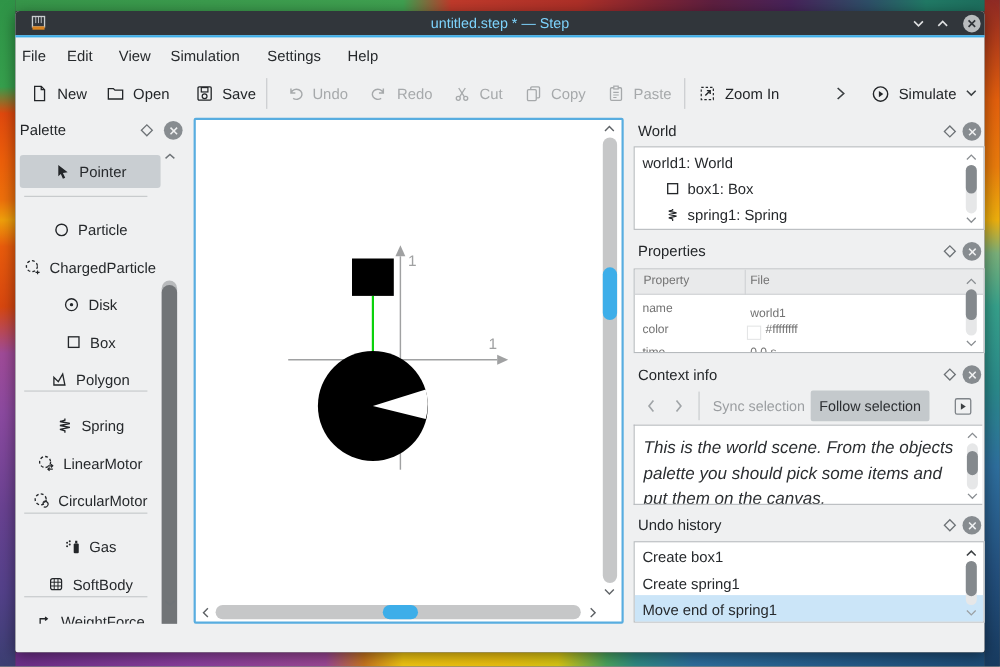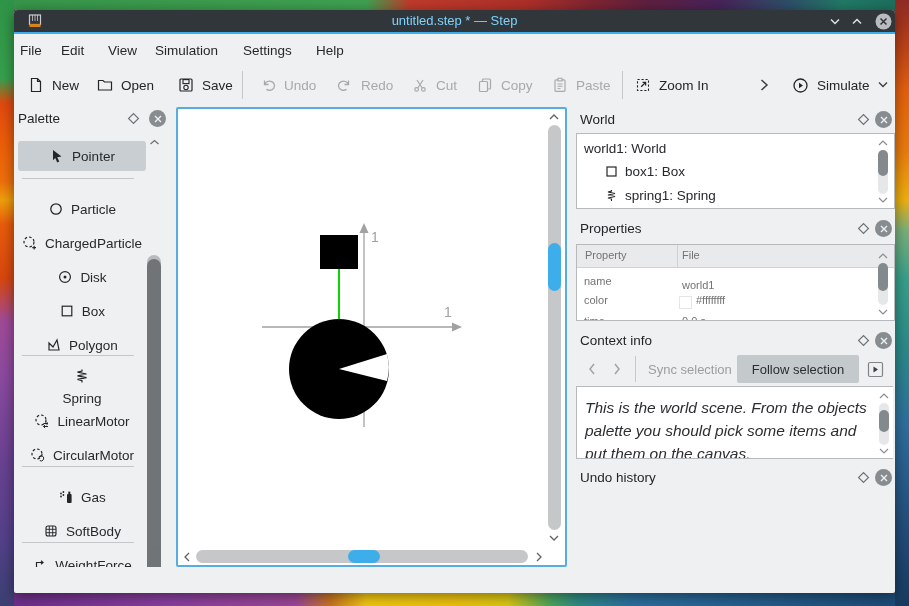--- a/index.html
+++ b/index.html
@@ -271,21 +271,21 @@
     </div>
     <div class="abs pal-row" style="top:223px;">
       <span>
           <svg width="16" height="16" viewBox="0 0 16 16">
             <path d="M3 13 L3 6 L7 10 L11 3 L13 13 Z" fill="none" stroke="#232629" stroke-width="1.2"></path>
           </svg>
         </span>
       <span>Polygon</span>
     </div>
     <div class="abs pal-div" style="top:248px;"></div>
-    <div class="abs pal-row" style="top:265px;flex-direction:column;">
+    <div class="abs pal-row" style="top:265px;">
       <span>
           <svg width="16" height="16" viewBox="0 0 16 16">
             <path d="M8 1.5 V3 L3.5 4.2 L12.5 6 L3.5 7.8 L12.5 9.6 L3.5 11.4 L8 12.6 V14.5" fill="none" stroke="#232629" stroke-width="1.2"></path>
           </svg>
         </span>
       <span>Spring</span>
     </div>
     <div class="abs pal-row" style="top:299px;">
       <span>
           <svg width="16" height="16" viewBox="0 0 16 16">
@@ -494,21 +494,21 @@
         <path d="M9 4 L5 9 L9 14" fill="none" stroke="#a0a4a7" stroke-width="1.5"></path>
       </svg>
   </span>
   <span class="abs" style="left:596px;top:350px;">
     <svg width="14" height="18" viewBox="0 0 14 18">
         <path d="M5 4 L9 9 L5 14" fill="none" stroke="#a0a4a7" stroke-width="1.5"></path>
       </svg>
   </span>
   <div class="abs" style="left:621px;top:346px;width:1px;height:26px;background:#c6c9cb;"></div>
   <span class="abs ctx-btn" style="left:634px;top:352px;color:#9b9ea1;">Sync selection</span>
-  <div class="abs ctx-btn" id="follow-btn" style="left:723px;top:345px;width:122px;height:28px;">
+  <div class="abs ctx-btn" id="follow-btn" style="left:723px;top:345px;width:108px;height:28px;">
     <span>Follow selection</span>
   </div>
   <span class="abs" style="left:853px;top:351px;">
     <svg width="17" height="17" viewBox="0 0 17 17">
         <rect x="1.5" y="1.5" width="14" height="14" rx="1.5" fill="none" stroke="#7f8489" stroke-width="1.2"></rect>
         <path d="M6.5 5.5 L11 8.5 L6.5 11.5 Z" fill="#3c4043"></path>
       </svg>
   </span>
   <div class="panel-box" style="left:562px;top:376px;width:317px;height:73px;border-right:none;overflow:hidden;">
     <div class="abs" style="left:8px;top:9px;width:292px;font-size:15.5px;line-height:23px;color:#2b2e31;font-style:italic;">This is the world scene. From the objects palette you should pick some items and put them on the canvas.</div>
@@ -530,14 +530,33 @@
   <span class="abs float-ico" style="left:843px;top:461px;">
     <svg width="13" height="13" viewBox="0 0 13 13">
         <rect x="3" y="3" width="7" height="7" transform="rotate(45 6.5 6.5)" fill="none" stroke="#6e7377" stroke-width="1.2"></rect>
       </svg>
   </span>
   <span class="abs close-btn" style="left:861px;top:459px;">
     <svg width="10" height="10" viewBox="0 0 10 10">
         <path d="M2 2 L8 8 M8 2 L2 8" stroke="#eff0f1" stroke-width="1.4"></path>
       </svg>
   </span>
+  <div class="panel-box" style="left:562px;top:482px;width:319px;height:74px;overflow:hidden;">
+    <div class="abs list-label" style="left:7px;top:6px;">Create box1</div>
+    <div class="abs list-label" style="left:7px;top:30px;">Create spring1</div>
+    <div class="abs" id="undo-sel" style="left:0;top:48px;width:317px;height:26px;">
+      <span class="abs list-label" style="left:7px;top:6px;">Move end of spring1</span>
+    </div>
+    <span class="abs" style="left:299px;top:5px;">
+        <svg width="14" height="10" viewBox="0 0 14 10">
+          <path d="M3 7 L7 3 L11 7" fill="none" stroke="#3c4043" stroke-width="1.4"></path>
+        </svg>
+      </span>
+    <div class="abs" style="left:301px;top:17px;width:10px;height:40px;background:#e6e7e8;border-radius:5px;"></div>
+    <div class="abs" style="left:301px;top:17px;width:10px;height:32px;background:#84898d;border-radius:5px;"></div>
+    <span class="abs chev" style="left:300px;top:60px;">
+        <svg width="12" height="8" viewBox="0 0 12 8">
+          <path d="M2 2 L6 6 L10 2" fill="none" stroke="#9ba0a4" stroke-width="1.2"></path>
+        </svg>
+      </span>
+  </div>
 
 </div>
 
 </body></html>

